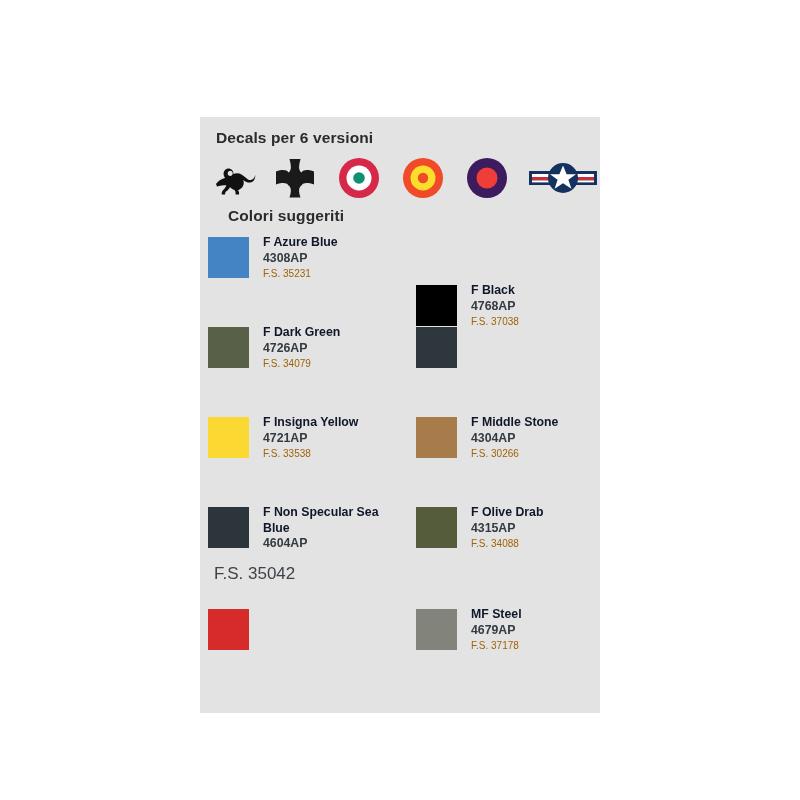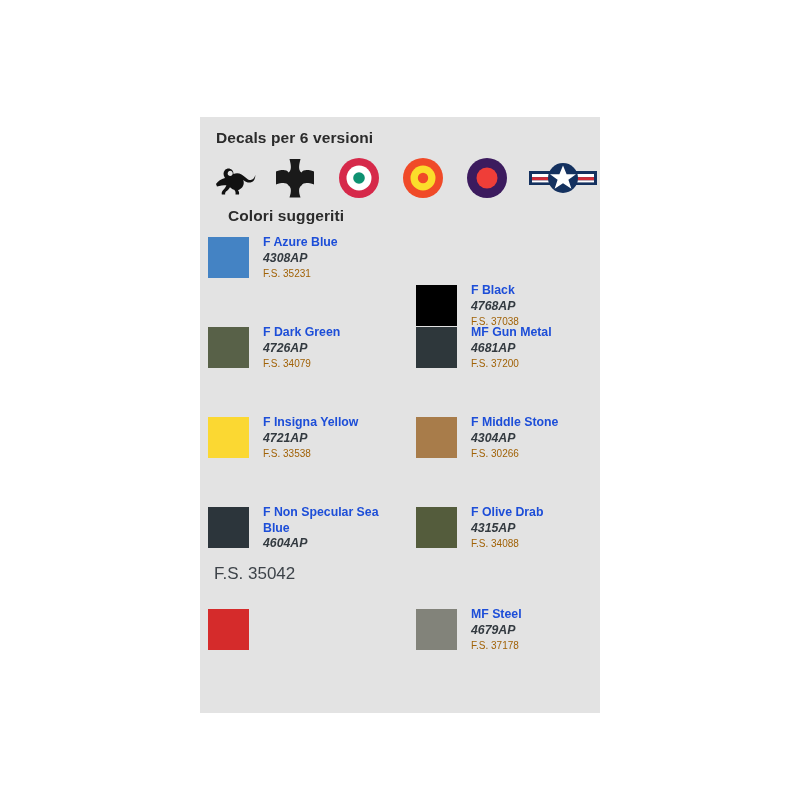--- a/index.html
+++ b/index.html
@@ -73,31 +73,30 @@
   }
   .swatch-text {
     position: absolute;
     left: 59px;
     top: 0px;
     width: 140px;
   }
   .swatch-name {
     font-size: 12.3px;
     font-weight: bold;
-    color: #1d4ed8;
+    color: #0f172a;
     line-height: 15.5px;
     margin: 0;
   }
   .swatch-code {
     font-size: 12.3px;
     font-weight: bold;
     color: #333a40;
     line-height: 15.5px;
     margin: 0;
-    font-style: italic;
   }
   .swatch-fs {
     font-size: 10px;
     font-weight: normal;
     color: #a16207;
     line-height: 15.5px;
     margin: 0;
   }
   
   .fs-outdent {
@@ -209,25 +208,20 @@
       <div class="swatch-row" style="left: 4px; top: 90px;">
         <div class="swatch" style="background: rgb(88, 97, 72);"></div>
         <div class="swatch-text">
           <div class="swatch-name">F Dark Green</div>
           <div class="swatch-code">4726AP</div>
           <div class="swatch-fs">F.S. 34079</div>
         </div>
       </div>
       <div class="swatch-row" style="left: 212px; top: 90px;">
         <div class="swatch" style="background: rgb(46, 55, 59);"></div>
-        <div class="swatch-text">
-          <div class="swatch-name">MF Gun Metal</div>
-          <div class="swatch-code">4681AP</div>
-          <div class="swatch-fs">F.S. 37200</div>
-        </div>
       </div>
       <div class="swatch-row" style="left: 4px; top: 180px;">
         <div class="swatch" style="background: rgb(251, 216, 50);"></div>
         <div class="swatch-text">
           <div class="swatch-name">F Insigna Yellow</div>
           <div class="swatch-code">4721AP</div>
           <div class="swatch-fs">F.S. 33538</div>
         </div>
       </div>
       <div class="swatch-row" style="left: 212px; top: 180px;">

